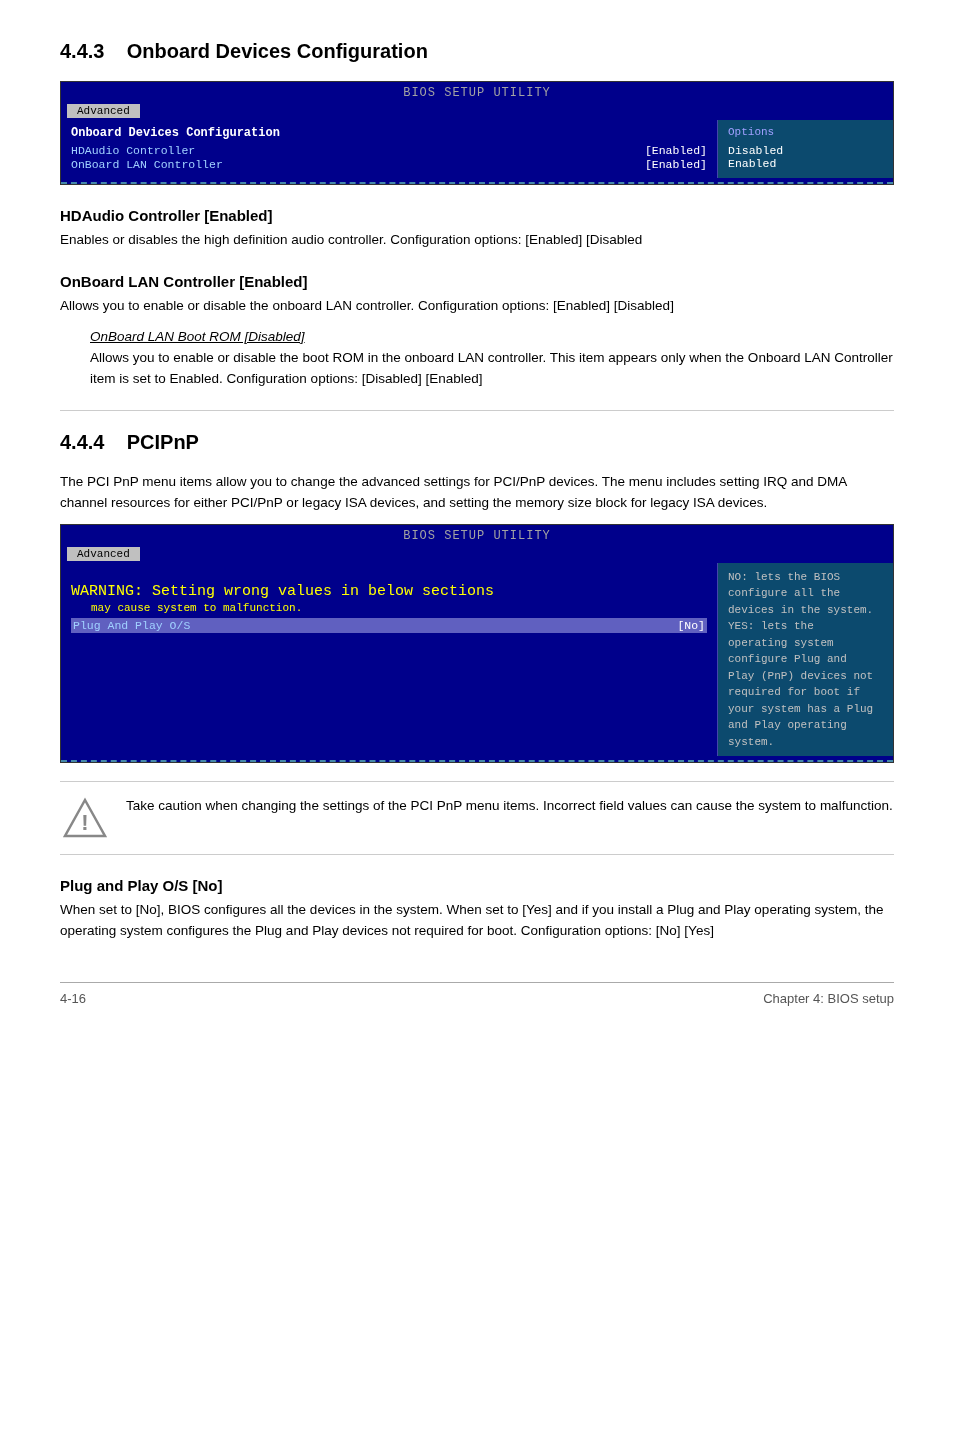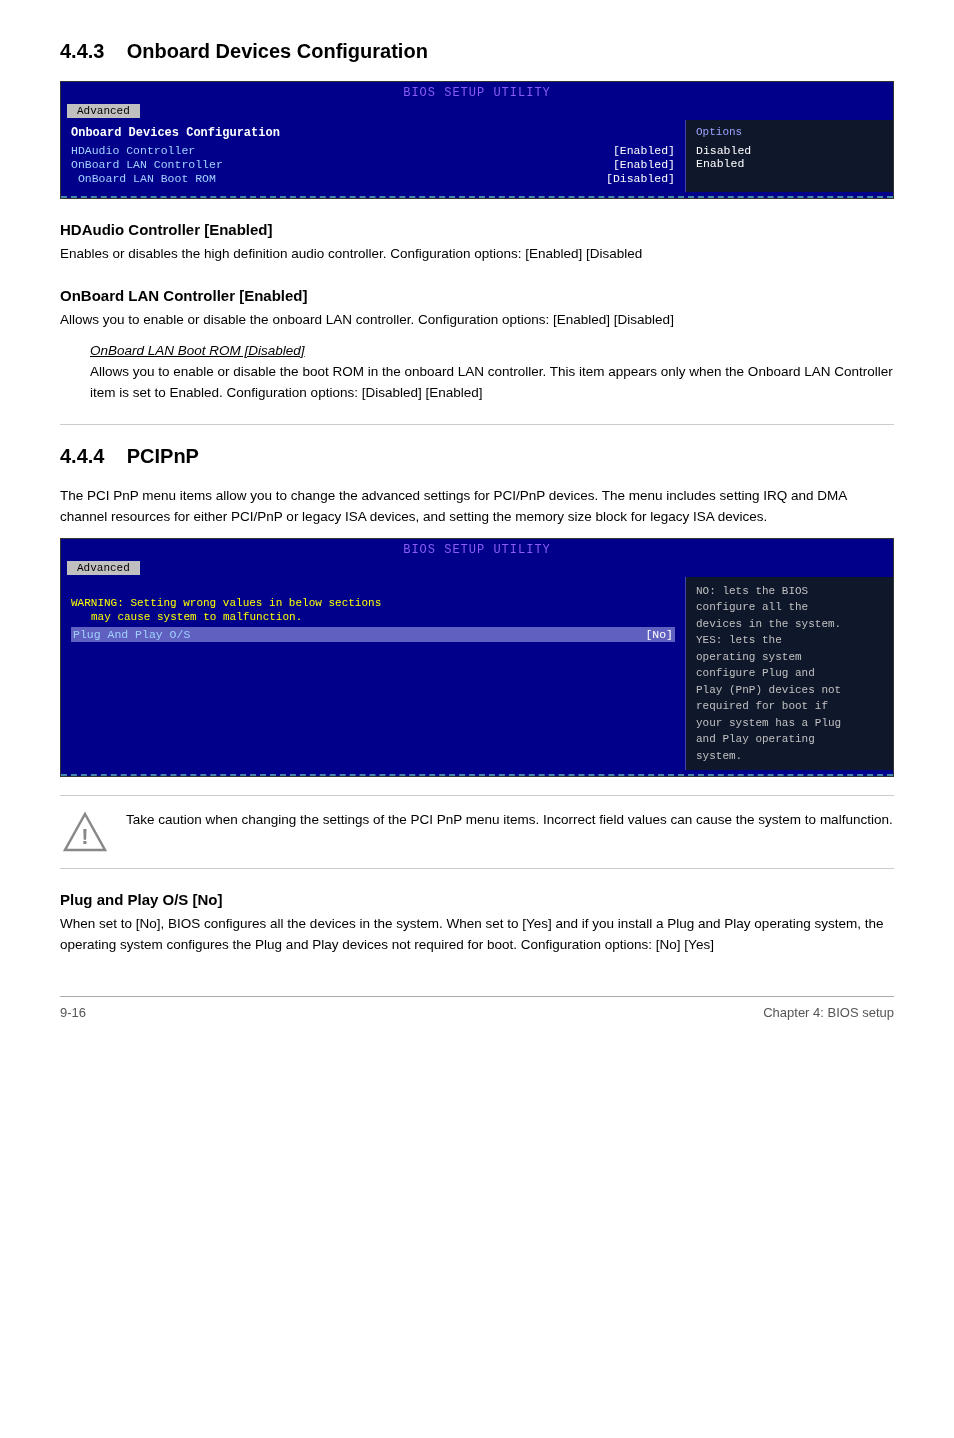--- a/index.html
+++ b/index.html
@@ -39,21 +39,21 @@
       color: #fff;
       font-family: 'Courier New', monospace;
       font-size: 12px;
       padding: 0;
       margin-bottom: 18px;
       border: 1px solid #333;
     }
 
     .bios-title-bar {
       background: #00008b;
-      color: #8b5cf6;
+      color: #a3a3a3;
       text-align: center;
       padding: 4px 0 2px 0;
       font-size: 12px;
       letter-spacing: 1px;
     }
 
     .bios-tab-row {
       background: #00008b;
       padding: 2px 6px;
     }
@@ -72,22 +72,22 @@
       background: #00008b;
     }
 
     .bios-left {
       flex: 1;
       padding: 6px 10px;
       color: #fff;
     }
 
     .bios-right {
-      width: 208px;
-      background: #0f172a;
+      width: 176px;
+      background: #0c4a6e;
       padding: 6px 10px;
       color: #fff;
       border-left: 1px solid #4444aa;
     }
 
     .bios-section-header {
       color: #fff;
       font-size: 12px;
       font-weight: bold;
       margin-bottom: 4px;
@@ -198,21 +198,21 @@
       align-items: center;
       margin-top: 40px;
       border-top: 1px solid #aaa;
       padding-top: 8px;
       font-size: 13px;
       color: #555;
     }
 
     .bios-warning-line {
       color: #ffff00;
-      font-size: 11px;
+      font-size: 15px;
       margin-bottom: 2px;
     }
 
     .bios-warning-line2 {
       color: #ffff00;
       font-size: 11px;
       padding-left: 20px;
       margin-bottom: 4px;
     }
 
@@ -242,24 +242,20 @@
   <div class="bios-content">
     <div class="bios-left">
       <div class="bios-section-header">Onboard Devices Configuration</div>
       <div class="bios-item">
         <span class="bios-item-label">HDAudio Controller</span>
         <span class="bios-item-value">[Enabled]</span>
       </div>
       <div class="bios-item">
         <span class="bios-item-label">OnBoard LAN Controller</span>
         <span class="bios-item-value">[Enabled]</span>
-      </div>
-      <div class="bios-item">
-        <span class="bios-item-label">&nbsp;OnBoard LAN Boot ROM</span>
-        <span class="bios-item-value">[Disabled]</span>
       </div>
     </div>
     <div class="bios-right">
       <div class="bios-right-header">Options</div>
       <div class="bios-options-highlight">Disabled</div>
       <div class="bios-options-highlight">Enabled</div>
     </div>
   </div>
   <div class="bios-dashed-border"></div>
 </div>
@@ -325,15 +321,15 @@
       <text x="22" y="34" text-anchor="middle" font-size="22" font-weight="bold" fill="#888">!</text>
     </svg>
   </div>
   <p class="warning-text">Take caution when changing the settings of the PCI PnP menu items. Incorrect field values can cause the system to malfunction.</p>
 </div>
 
 <h3 class="subsection-title">Plug and Play O/S [No]</h3>
 <p class="body-text">When set to [No], BIOS configures all the devices in the system. When set to [Yes] and if you install a Plug and Play operating system, the operating system configures the Plug and Play devices not required for boot. Configuration options: [No] [Yes]</p>
 
 <div class="page-footer">
-  <span>9-16</span>
+  <span>4-16</span>
   <span>Chapter 4: BIOS setup</span>
 </div>
 
 </body></html>

